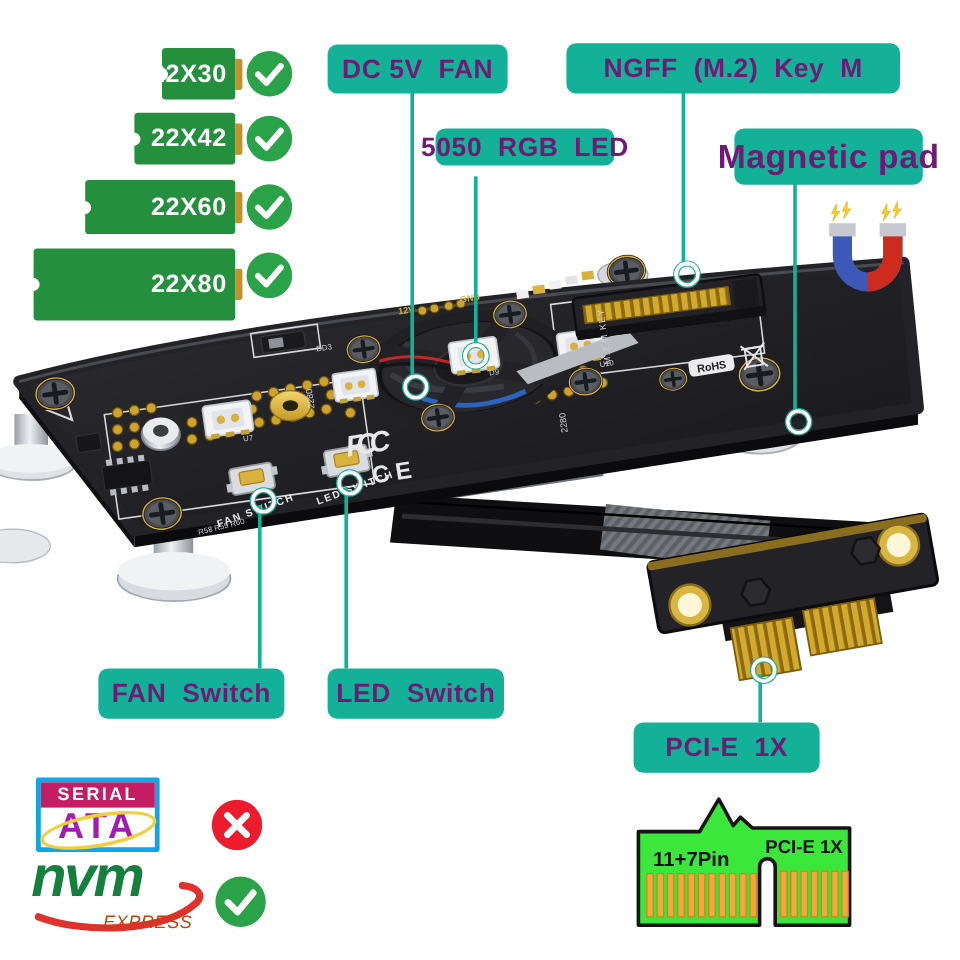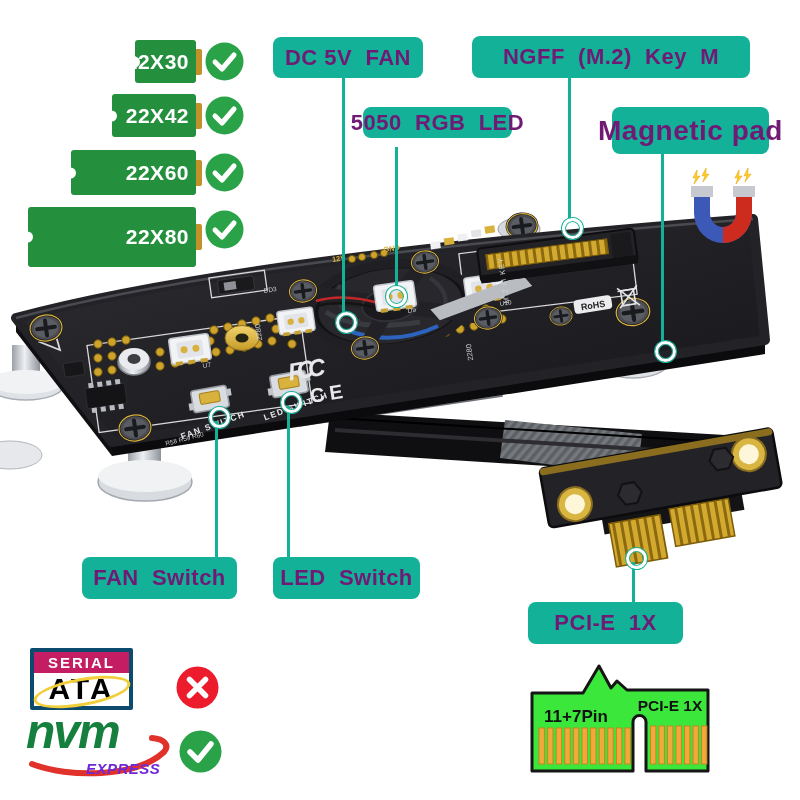--- a/index.html
+++ b/index.html
@@ -22,33 +22,33 @@
          display:flex;align-items:center;justify-content:center;
          font-weight:bold;font-size:22px;letter-spacing:0.5px;white-space:pre;z-index:4;}
   .badge.big{font-size:28px;}
   .cline{position:absolute;width:3px;background:#13b197;z-index:3;}
   .cdot{position:absolute;width:15px;height:15px;border-radius:50%;
         border:3px solid #fdfefe;box-shadow:0 0 0 1px #13b197, inset 0 0 0 1px #13b197;
         background:transparent;z-index:3;}
 
   
   .sata{position:absolute;left:30px;top:648px;width:103px;height:62px;background:#fff;
-        border:4px solid #0c4a6e;box-sizing:border-box;border-radius:2px;z-index:2;}
+        border:4px solid #0ea5e9;box-sizing:border-box;border-radius:2px;z-index:2;}
   .sata-top{background:#c41d63;color:#fff;height:21px;display:flex;align-items:center;
             justify-content:center;font-weight:bold;font-size:15px;letter-spacing:2px;}
-  .sata-ata{color:#000000;font-weight:bold;font-size:30px;letter-spacing:3px;
+  .sata-ata{color:#a21caf;font-weight:bold;font-size:30px;letter-spacing:3px;
             text-align:center;line-height:32px;}
   .sata-orbit{position:absolute;left:-1px;top:26px;width:92px;height:22px;
               border:3.5px solid #f2cf3a;border-radius:50%;transform:rotate(-10deg);}
 
   
   .nvme{position:absolute;left:24px;top:712px;width:160px;height:75px;z-index:2;}
   .nvme-main{position:absolute;left:2px;top:-6px;color:#15803d;font-weight:bold;
              font-style:italic;font-size:48px;letter-spacing:-2px;line-height:1.1;}
-  .nvme-sub{position:absolute;left:62px;top:48px;color:#6d28d9;font-weight:bold;
+  .nvme-sub{position:absolute;left:62px;top:48px;color:#c2410c;font-weight:normal;
             font-style:italic;font-size:15px;letter-spacing:0.5px;}
   .icon-abs{position:absolute;z-index:2;}
 </style>
 </head>
 <body>
 
 <div class="stage">
 
   <svg class="scene" width="800" height="800" viewBox="0 0 800 800">
     <defs>

